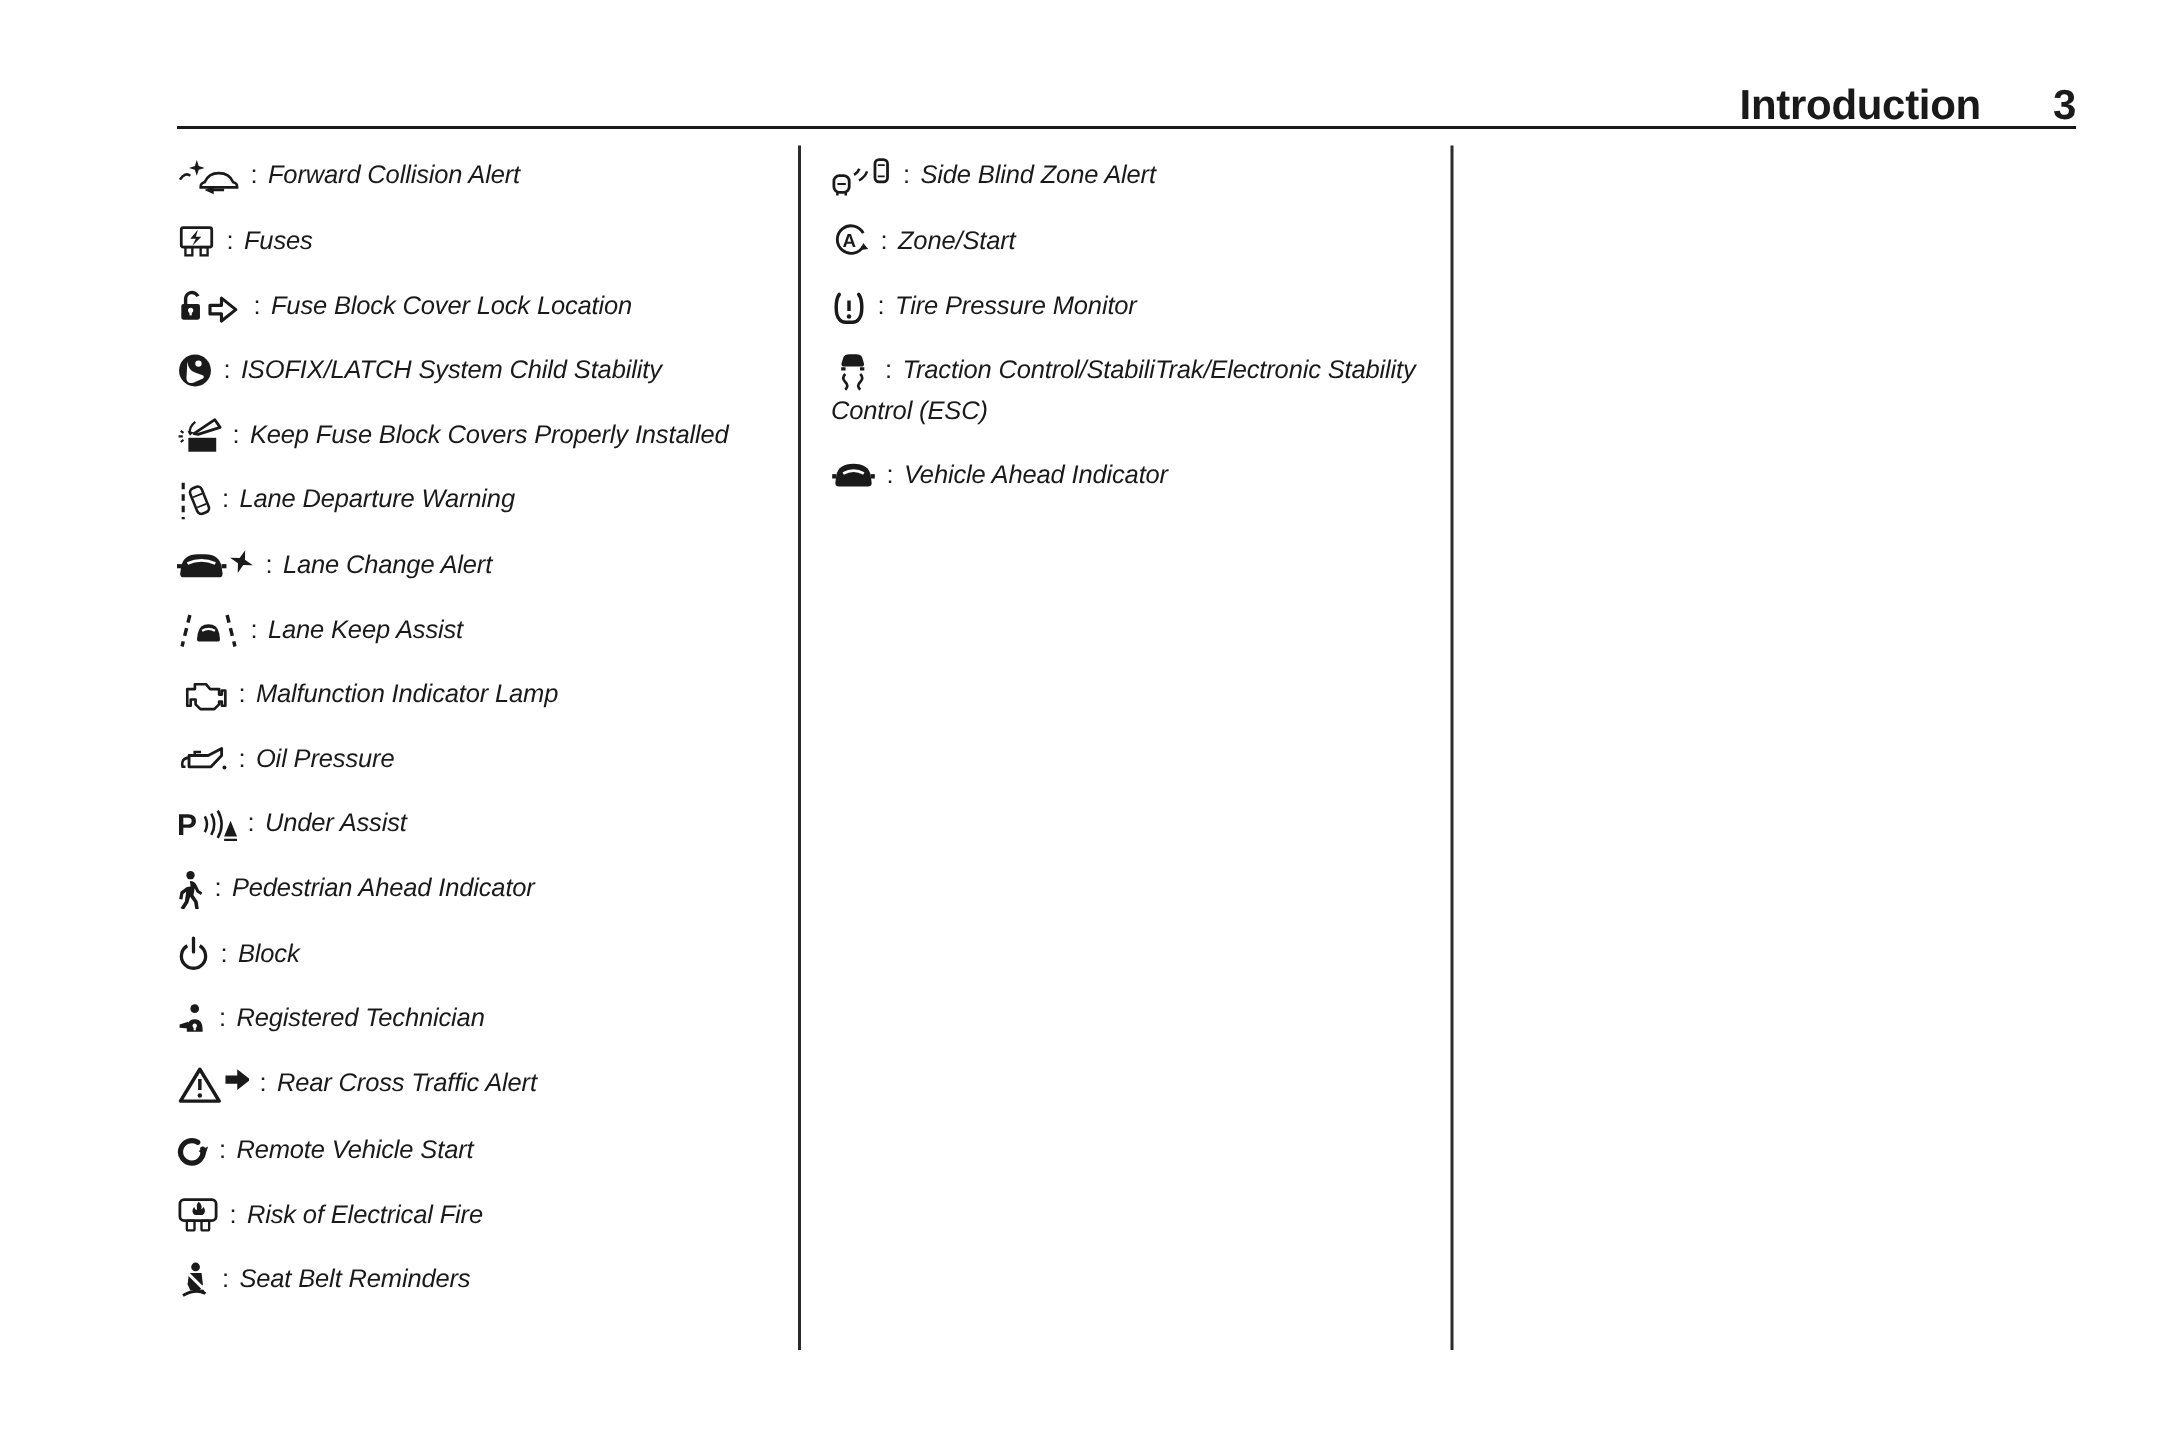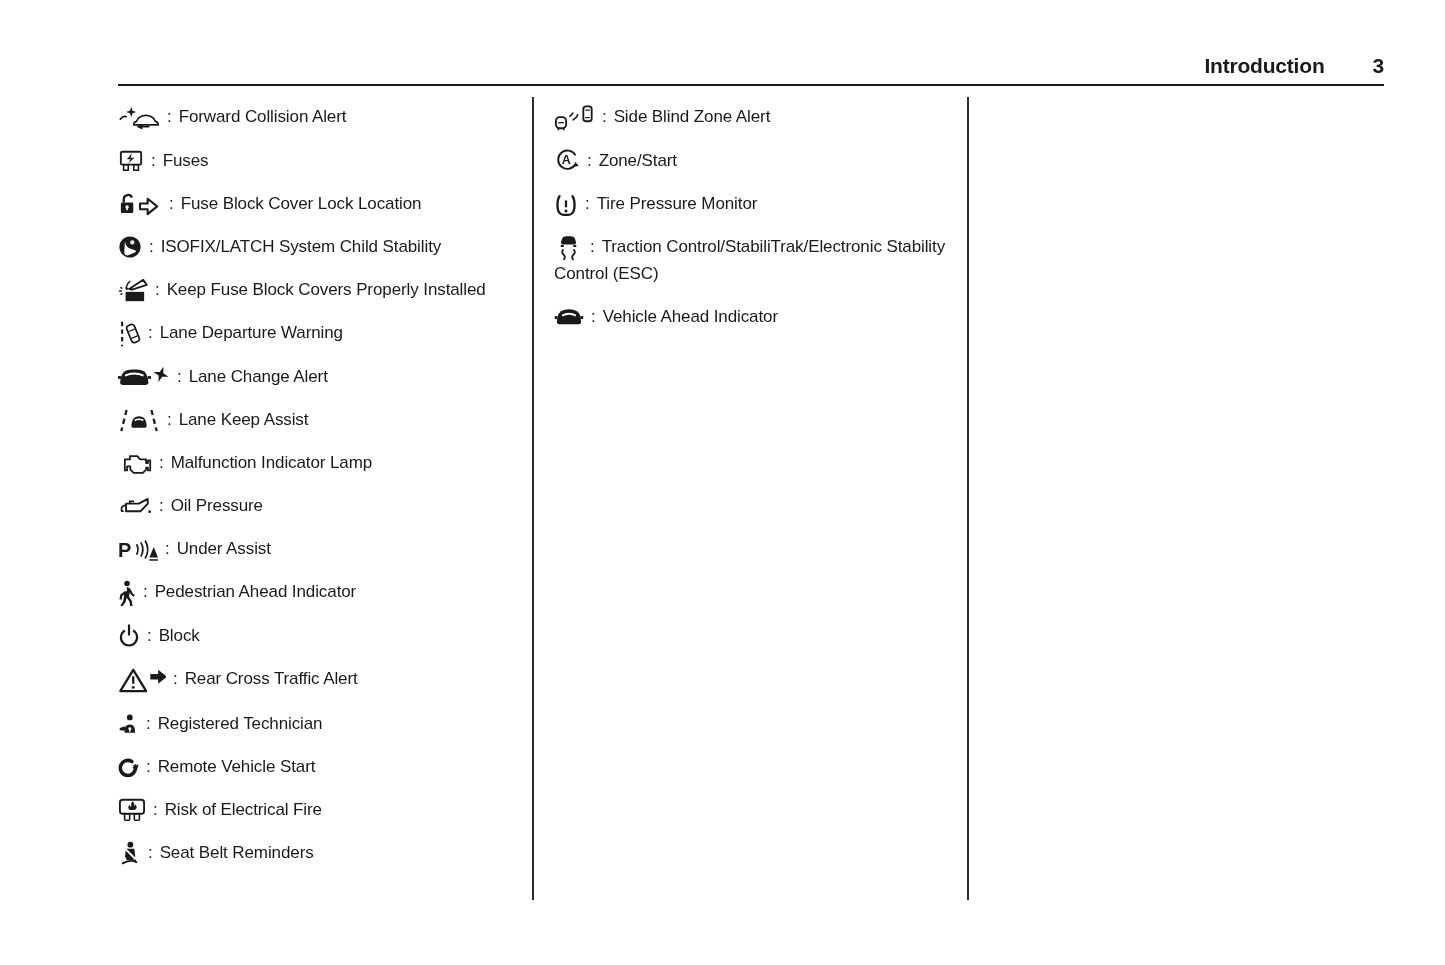--- a/index.html
+++ b/index.html
@@ -7,21 +7,21 @@
     position:relative;
     width:1445px;height:965px;
     background:#ffffff;
     font-family:"Liberation Sans", sans-serif;
     color:#1a1a1a;
     overflow:hidden;
   }
   .header{
     position:absolute;top:54px;right:61px;
     display:flex;align-items:baseline;gap:48px;
-    font-size:21px;font-weight:bold;letter-spacing:-0.2px;
+    font-size:28px;font-weight:bold;letter-spacing:-0.2px;
   }
   .rule{
     position:absolute;left:118px;top:84px;width:1266px;height:2.4px;
     background:#1a1a1a;
   }
   .vdivider{
     position:absolute;top:97px;height:803px;width:2px;
     background:#2b2b2b;
   }
   .vdivider.d1{left:532px;}
@@ -29,21 +29,21 @@
   .col{
     position:absolute;top:104px;
     font-size:17px;line-height:26px;letter-spacing:-0.1px;
   }
   .col.c1{left:118px;width:392px;}
   .col.c2{left:554px;width:392px;}
   .item{margin-bottom:17px;}
   .icon{display:inline-block;line-height:0;margin-right:7px;}
   .icon svg{vertical-align:middle;}
   .sep{margin-right:7px;}
-  .label{white-space:normal;}
+  .label{white-space:normal;font-style:italic;}
 </style>
 </head>
 <body>
 
 <div class="page">
   <div class="header">
     <span>Introduction</span>
     <span>3</span>
   </div>
   <div class="rule"></div>
@@ -121,33 +121,33 @@
             <path d="M33 23 h9" stroke="#1a1a1a" fill="none" stroke-width="1.6"></path>
           </svg></span><span class="sep">:</span><span class="label">Under Assist</span></div>
       <div class="item"><span class="icon"><svg width="18" height="26" viewBox="0 0 20 30">
             <circle cx="10" cy="4" r="3.2" fill="#1a1a1a"></circle>
             <path d="M9.5 8.5 c2.8 0 4.3 1.4 5.2 3.2 l2 4 2.4 1.6 -1.1 1.9 -3.3 -2.1 -1.5 -3 -.9 5.3 3.2 4.6 .9 6 -2.7 .4 -.9 -5.6 -3.1 -4.2 -1.3 4.6 -3.7 5.6 -2.3 -1.5 3.3 -5.2 1 -7.4 -2.2 1.7 -.7 4.3 -2.5 -.4 1 -5.6 4.6 -3.5 q1.6 -.6 3.2 -.6 z" fill="#1a1a1a"></path>
           </svg></span><span class="sep">:</span><span class="label">Pedestrian Ahead Indicator</span></div>
       <div class="item"><span class="icon"><svg width="22" height="24" viewBox="0 0 24 26">
             <path d="M7.5 7 a8.8 8.8 0 1 0 9 0" stroke="#1a1a1a" fill="none" stroke-width="2.4"></path>
             <line x1="12" y1="1.5" x2="12" y2="11.5" stroke="#1a1a1a" fill="none" stroke-width="2.4" stroke-linecap="round"></line>
           </svg></span><span class="sep">:</span><span class="label">Block</span></div>
-      <div class="item"><span class="icon"><svg width="48" height="28" viewBox="0 0 52 30">
-            <path d="M16.5 4 L30.5 27 H2.5 Z" stroke="#1a1a1a" fill="none" stroke-width="2.5" stroke-linejoin="round"></path>
-            <line x1="16.5" y1="11" x2="16.5" y2="19" stroke="#1a1a1a" fill="none" stroke-width="2.5"></line>
-            <circle cx="16.5" cy="23" r="1.6" fill="#1a1a1a"></circle>
-            <path d="M35 8.5 h8.5 V4 l9.5 7.5 -9.5 7.5 v-4.5 H35 z" fill="#1a1a1a"></path>
-          </svg></span><span class="sep">:</span><span class="label">Rear Cross Traffic Alert</span></div>
       <div class="item"><span class="icon"><svg width="21" height="22" viewBox="0 0 24 24">
             <circle cx="13.5" cy="4.5" r="3.3" fill="#1a1a1a"></circle>
             <path d="M7.5 22 q-.5 -9.5 6 -9.5 q6.5 0 6 9.5 z" fill="#1a1a1a"></path>
             <path d="M8.5 14.5 l-6.5 2 v2.5 l6.5 .7 z" fill="#1a1a1a"></path>
             <circle cx="13.5" cy="17.5" r="1.7" fill="#fff"></circle>
             <rect x="12.7" y="18" width="1.6" height="3" fill="#fff"></rect>
           </svg></span><span class="sep">:</span><span class="label">Registered Technician</span></div>
+      <div class="item"><span class="icon"><svg width="48" height="28" viewBox="0 0 52 30">
+            <path d="M16.5 4 L30.5 27 H2.5 Z" stroke="#1a1a1a" fill="none" stroke-width="2.5" stroke-linejoin="round"></path>
+            <line x1="16.5" y1="11" x2="16.5" y2="19" stroke="#1a1a1a" fill="none" stroke-width="2.5"></line>
+            <circle cx="16.5" cy="23" r="1.6" fill="#1a1a1a"></circle>
+            <path d="M35 8.5 h8.5 V4 l9.5 7.5 -9.5 7.5 v-4.5 H35 z" fill="#1a1a1a"></path>
+          </svg></span><span class="sep">:</span><span class="label">Rear Cross Traffic Alert</span></div>
       <div class="item"><span class="icon"><svg width="21" height="23" viewBox="0 0 24 26">
             <path d="M15.8 6.2 A8.6 8.6 0 1 0 19.6 11.4" stroke="#1a1a1a" fill="none" stroke-width="4" stroke-linecap="round"></path>
             <path d="M16.4 12.9 l7.3 -3.6 -2.4 7.3 z" fill="#1a1a1a"></path>
           </svg></span><span class="sep">:</span><span class="label">Remote Vehicle Start</span></div>
       <div class="item"><span class="icon"><svg width="28" height="26" viewBox="0 0 30 28">
             <rect x="2" y="3" width="26" height="15" rx="3" stroke="#1a1a1a" fill="none" stroke-width="2"></rect>
             <rect x="7" y="18" width="5.5" height="7" rx="1" stroke="#1a1a1a" fill="none" stroke-width="1.7"></rect>
             <rect x="17.5" y="18" width="5.5" height="7" rx="1" stroke="#1a1a1a" fill="none" stroke-width="1.7"></rect>
             <path d="M15.5 4.5 c-2.6 2.8 -.4 4.4 -1.6 6 c-.9 -.4 -1.4 -1.2 -1.5 -2.2 c-1.7 1.5 -2 4.4 .4 5.7 h5.4 c2.4 -1.4 2.1 -4.3 .6 -5.8 c-.3 .9 -.8 1.4 -1.6 1.7 c.9 -1.9 .4 -3.6 -1.7 -5.4 z" fill="#1a1a1a"></path>
           </svg></span><span class="sep">:</span><span class="label">Risk of Electrical Fire</span></div>

